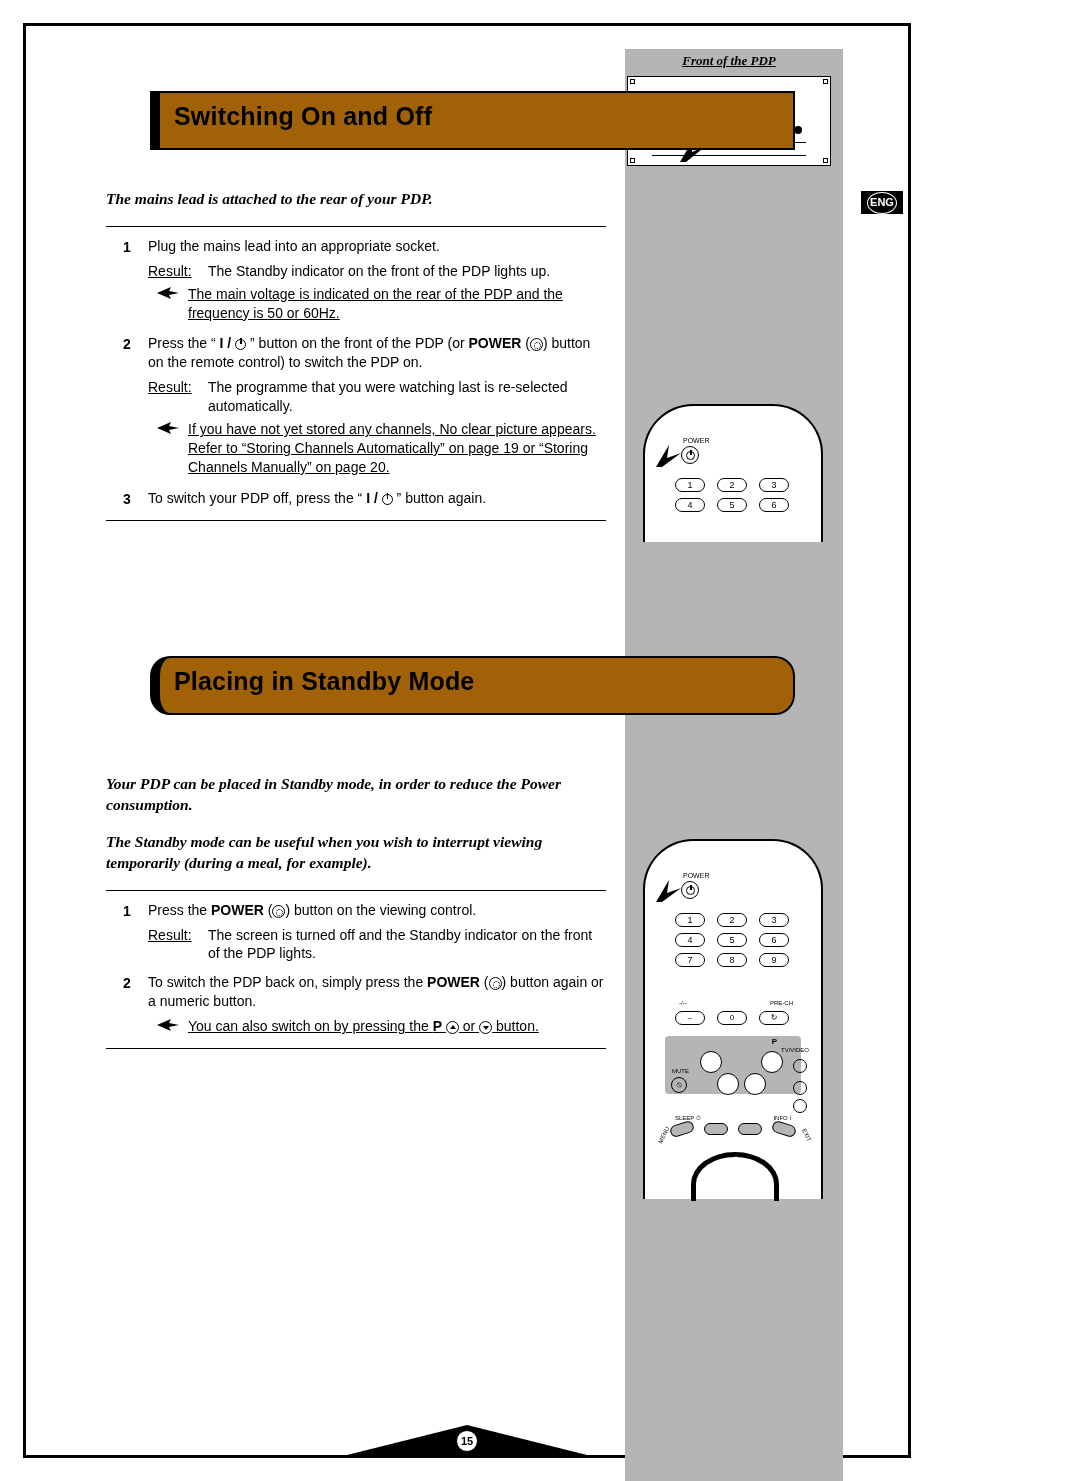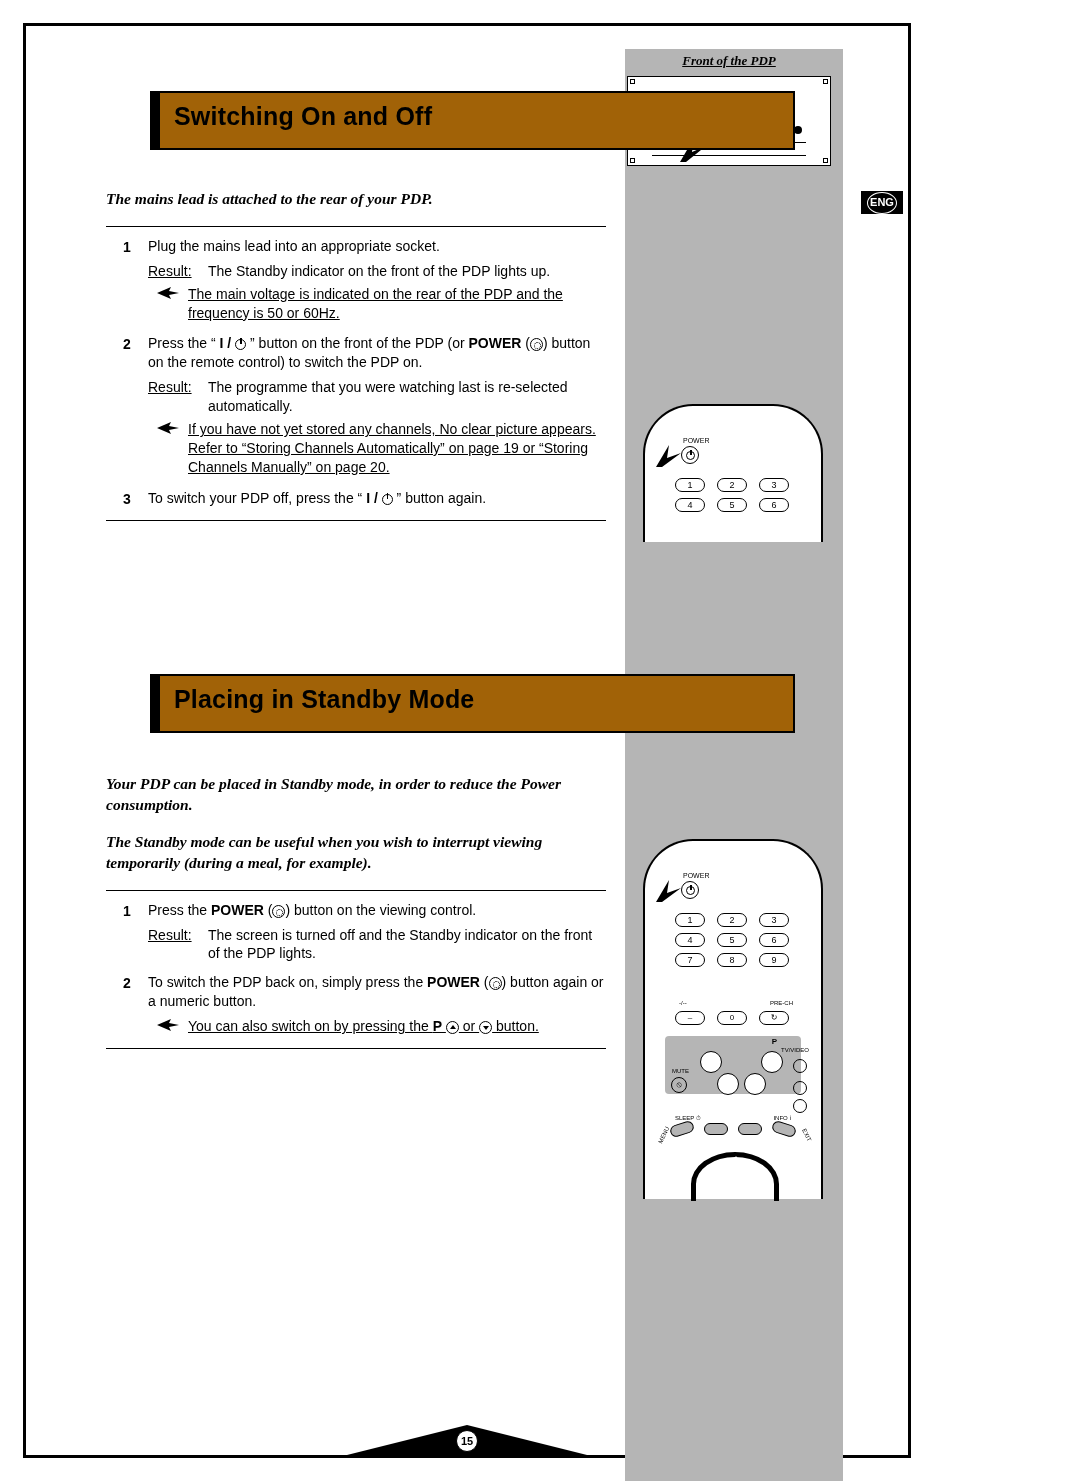--- a/index.html
+++ b/index.html
@@ -328,21 +328,21 @@
       <div class="step-num">3</div>
       <div class="step-body">
         <p>
           <span>To switch your PDP off, press the “ </span><b>I / </b><span class="pwr-glyph"></span><span> ” button again.</span>
         </p>
       </div>
     </div>
     <hr class="hr">
   </div>
 
-  <div class="section-title" style="top:648px;">
+  <div class="section-title" style="top:630px;border-radius:20px;">
     <span>Placing in Standby Mode</span>
   </div>
 
   <div class="content" style="top:748px;">
     <div class="intro">Your PDP can be placed in Standby mode, in order to reduce the Power consumption.</div>
     <div class="intro" style="padding-top:6px;">The Standby mode can be useful when you wish to interrupt viewing temporarily (during a meal, for example).</div>
     <hr class="hr">
 
     <div class="step">
       <div class="step-num">1</div>

